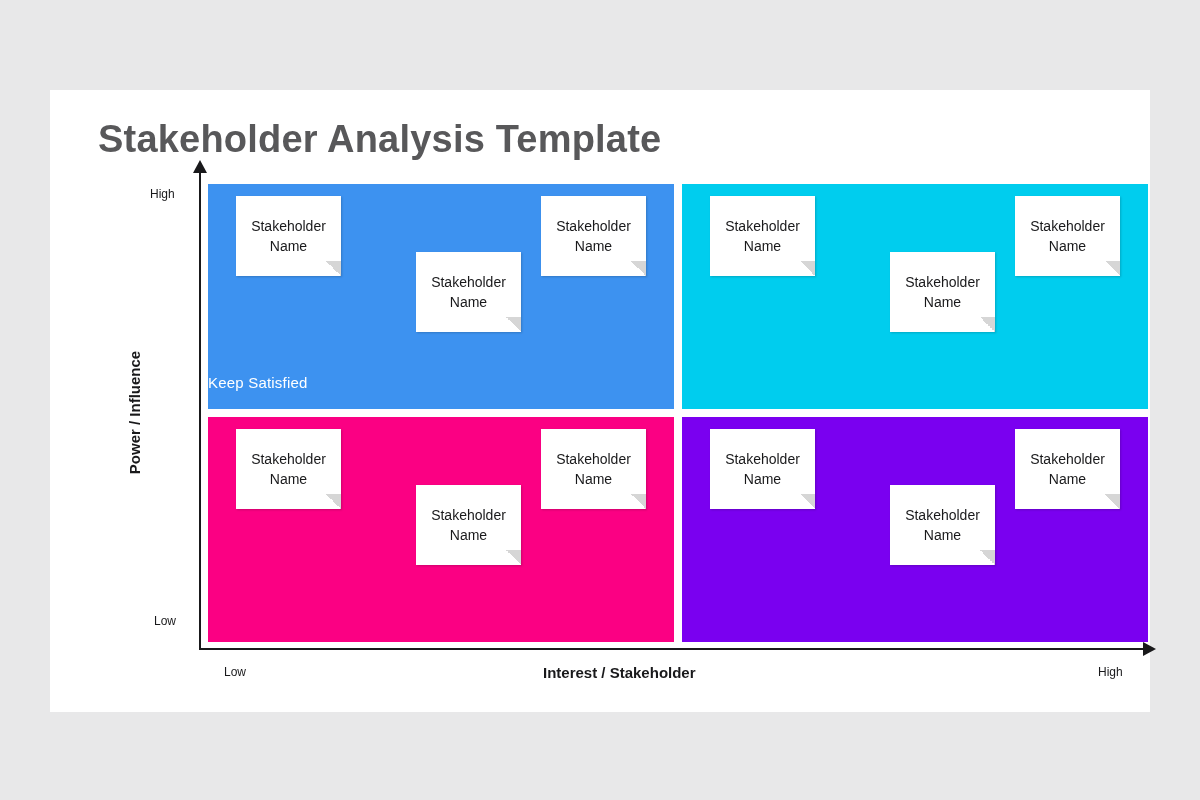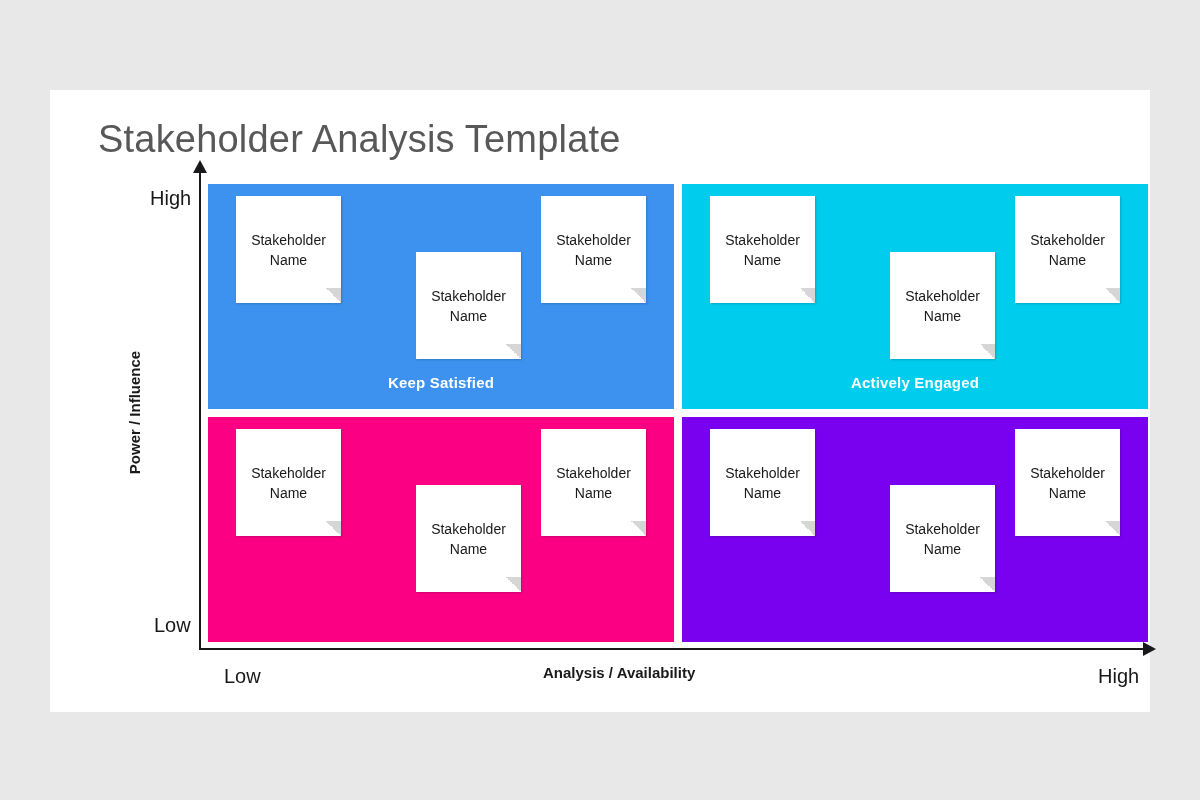--- a/index.html
+++ b/index.html
@@ -22,21 +22,21 @@
     width: 1100px;
     height: 622px;
     background: #ffffff;
   }
 
   .slide-title {
     position: absolute;
     left: 48px;
     top: 28px;
     font-size: 38px;
-    font-weight: 400;
+    font-weight: 700;
     color: #58585a;
     letter-spacing: 0.2px;
     white-space: nowrap;
   }
 
   
   .chart {
     position: absolute;
     left: 48px;
     top: 80px;
@@ -78,21 +78,21 @@
     width: 0;
     height: 0;
     border-top: 7px solid transparent;
     border-bottom: 7px solid transparent;
     border-left: 13px solid #19191b;
   }
 
   
   .axis-tick {
     position: absolute;
-    font-size: 20px;
+    font-size: 12px;
     color: #19191b;
     white-space: nowrap;
   }
   .tick-y-high { left: 52px; top: 17px; }
   .tick-y-low  { left: 56px; top: 444px; }
   .tick-x-low  { left: 126px; top: 495px; }
   .tick-x-high { left: 1000px; top: 495px; }
 
   
   .axis-title {
@@ -129,32 +129,31 @@
   .q-tl { left: 0px;   top: 0px; }
   .q-tr { left: 474px; top: 0px; }
   .q-bl { left: 0px;   top: 233px; }
   .q-br { left: 474px; top: 233px; }
 
   .quadrant-label {
     position: absolute;
     left: 0;
     right: 0;
     bottom: 18px;
-    text-align: center;
     font-size: 15px;
-    font-weight: bold;
+    font-weight: normal;
     color: #ffffff;
     letter-spacing: 0.2px;
   }
 
   
   .note {
     position: absolute;
     width: 105px;
-    height: 107px;
+    height: 80px;
     background: #ffffff;
     box-shadow: 1px 1px 2px rgba(0,0,0,0.18);
   }
   .note-text {
     position: absolute;
     left: 0;
     right: 0;
     top: 50%;
     transform: translateY(-50%);
     text-align: center;
@@ -191,21 +190,21 @@
     <div class="y-axis-arrow"></div>
     <div class="x-axis-line"></div>
     <div class="x-axis-arrow"></div>
 
     <div class="axis-tick tick-y-high">High</div>
     <div class="axis-tick tick-y-low">Low</div>
     <div class="axis-tick tick-x-low">Low</div>
     <div class="axis-tick tick-x-high">High</div>
 
     <div class="axis-title axis-title-y">Power / Influence</div>
-    <div class="axis-title axis-title-x">Analysis / Availability</div>
+    <div class="axis-title axis-title-x">Interest / Stakeholder</div>
 
     <div class="quadrants">
 
       <div class="quadrant q-tl" id="q0" style="background: rgb(61, 146, 240);">
         <div class="note note-left">
           <div class="note-text">
             <span>Stakeholder</span><br>
             <span>Name</span>
           </div>
           <div class="note-fold"></div>
@@ -242,21 +241,20 @@
           </div>
           <div class="note-fold"></div>
         </div>
         <div class="note note-right">
           <div class="note-text">
             <span>Stakeholder</span><br>
             <span>Name</span>
           </div>
           <div class="note-fold"></div>
         </div>
-        <div class="quadrant-label">Actively Engaged</div>
       </div>
 
       <div class="quadrant q-bl" id="q2" style="background: rgb(251, 0, 131);">
         <div class="note note-left">
           <div class="note-text">
             <span>Stakeholder</span><br>
             <span>Name</span>
           </div>
           <div class="note-fold"></div>
         </div>

